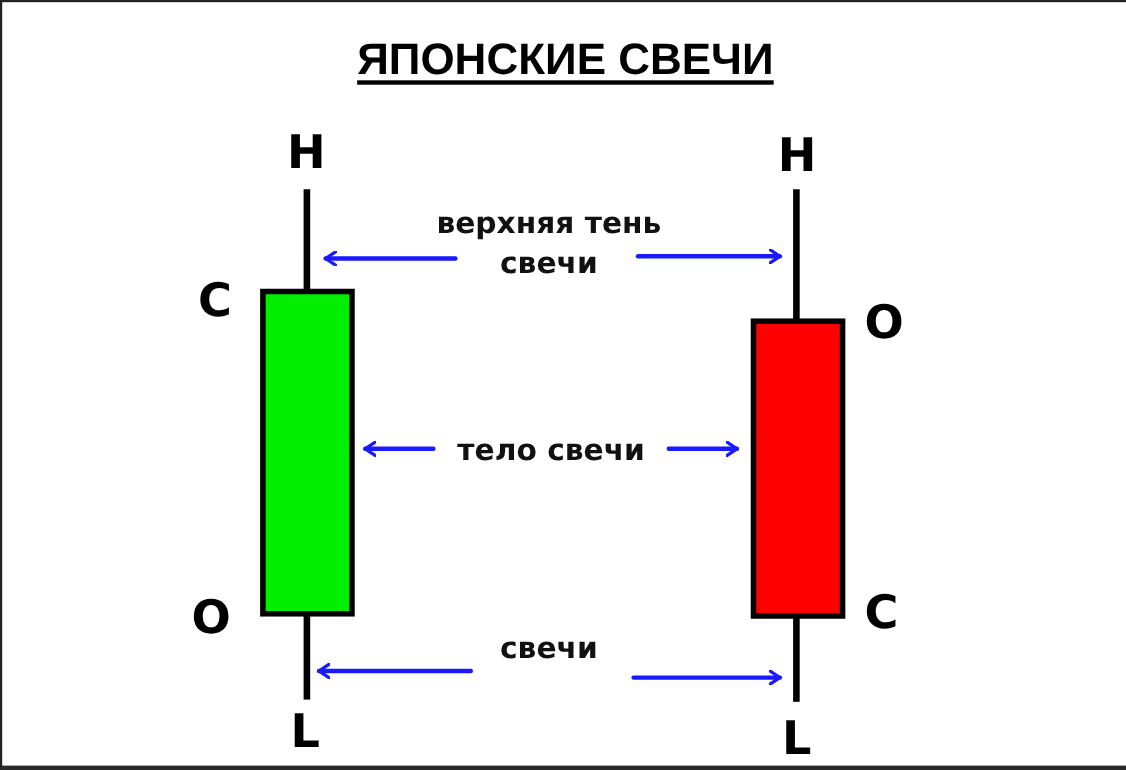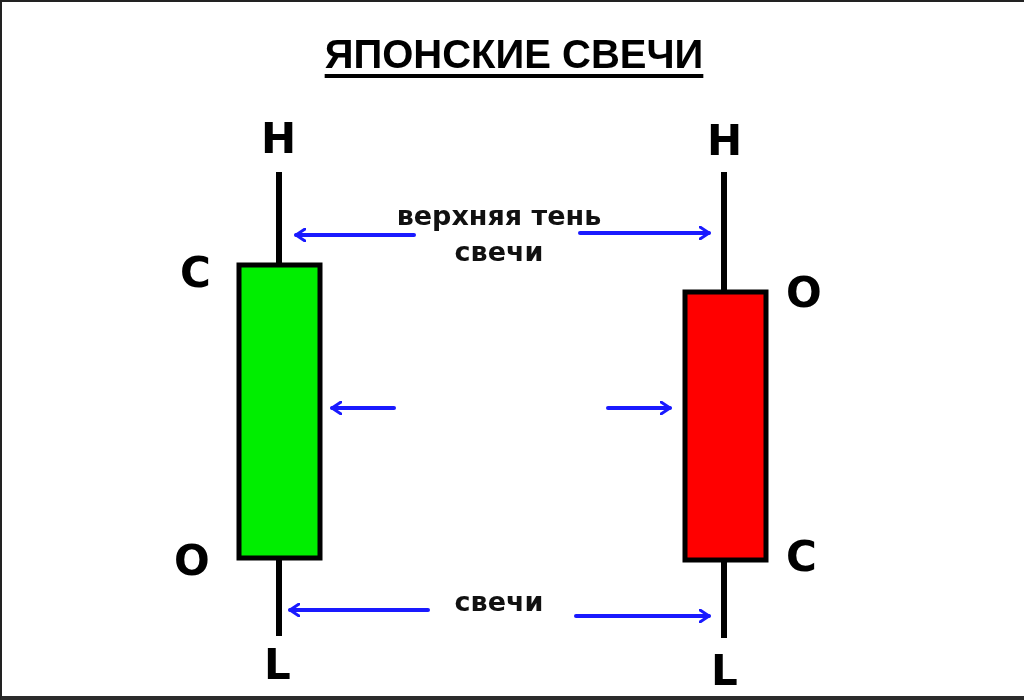--- a/index.html
+++ b/index.html
@@ -24,21 +24,20 @@
   }
   .big { font-size: 42px; }
   .note {
     position: absolute;
     font-family: "DejaVu Sans", sans-serif;
     font-weight: bold;
     font-size: 27px;
     color: #111;
     text-align: center;
     line-height: 36px;
-    margin-top: 12px;
   }
   #title {
     position: absolute;
     left: 0; width: 1024px; top: 30px;
     text-align: center;
     font-family: "Liberation Sans", sans-serif;
     font-weight: bold;
     font-size: 40px;
     color: #000;
     letter-spacing: 0px;
@@ -101,18 +100,21 @@
   <div class="lbl big" style="left:705px; top:118px;">H</div>
   <div class="lbl big" style="left:784px; top:270px;">O</div>
   <div class="lbl big" style="left:784px; top:534px;">C</div>
   <div class="lbl big" style="left:709px; top:648px;">L</div>
 
   <div class="note" style="left:372px; top:184px; width:250px;">
     <div>верхняя тень</div>
     <div>свечи</div>
   </div>
 
+  <div class="note" style="left:392px; top:390px; width:214px;">
+    <div>тело свечи</div>
+  </div>
 
   <div class="note" style="left:372px; top:570px; width:250px;">
     <div>свечи</div>
   </div>
 
 </div>
 
 </body></html>

